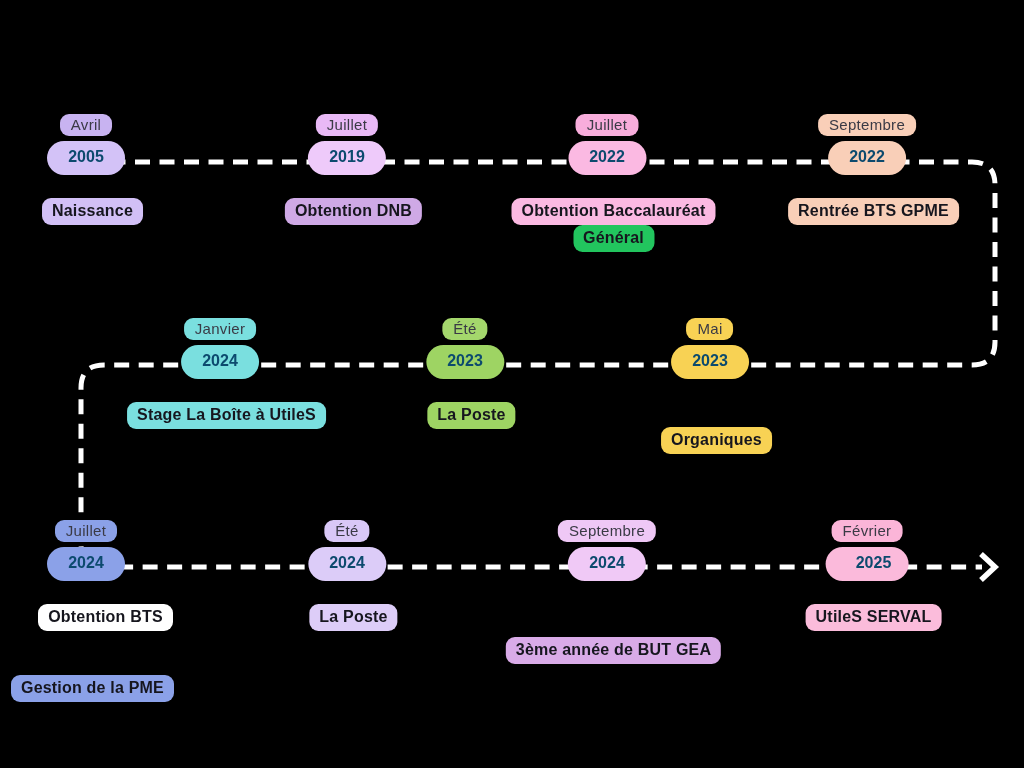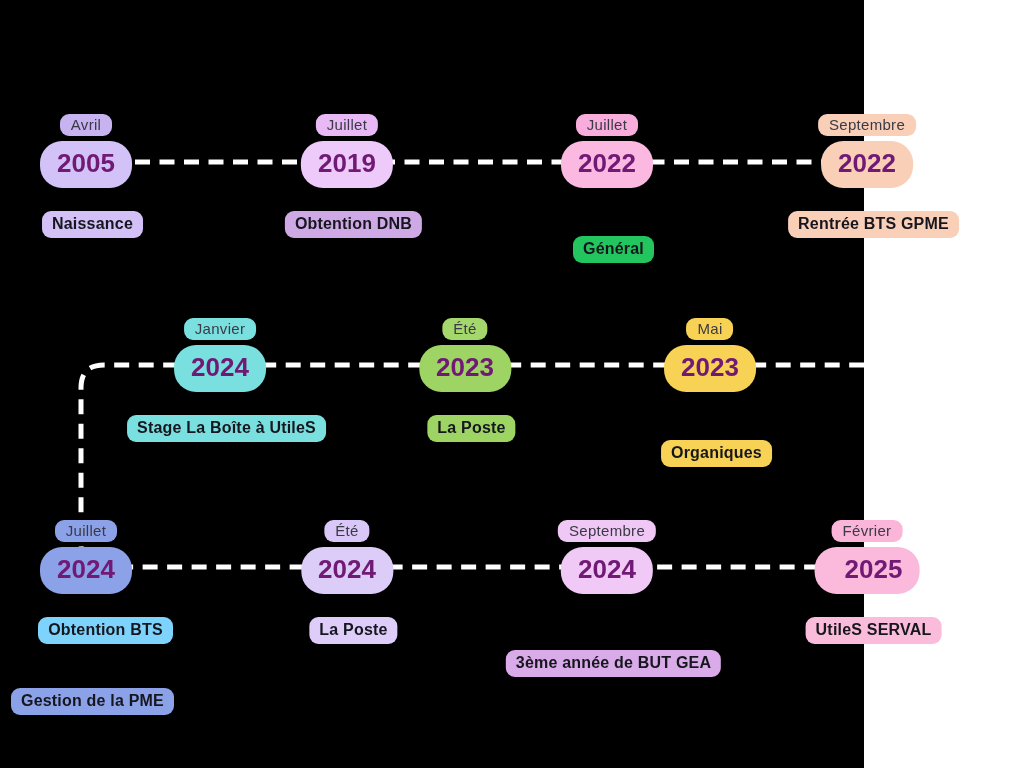--- a/index.html
+++ b/index.html
@@ -1,21 +1,21 @@
 <!DOCTYPE html>
 <html><head>
 <meta charset="utf-8">
 <style>
   * { margin: 0; padding: 0; box-sizing: border-box; }
   html, body { width: 1024px; height: 768px; overflow: hidden; }
   body { font-family: "Liberation Sans", sans-serif; }
 
   .canvas {
     position: relative;
-    width: 864px;
+    width: 1024px;
     height: 768px;
     background: #000000;
   }
 
   .connector-svg {
     position: absolute;
     left: 0; top: 0;
     width: 1024px; height: 768px;
     z-index: 0;
   }
@@ -34,23 +34,23 @@
     font-weight: 400;
     color: #3a3a45;
     padding: 2px 11px 3px 11px;
     border-radius: 9px;
     white-space: nowrap;
     letter-spacing: 0.3px;
   }
 
   .year-badge {
     margin-top: 5px;
-    font-size: 26px;
+    font-size: 16px;
     font-weight: 700;
-    color: #701a75;
+    color: #0c4a6e;
     padding: 7px 17px 9px 17px;
     border-radius: 22px;
     min-width: 78px;
     text-align: center;
     white-space: nowrap;
   }
 
   .event-label {
     margin-top: 23px;
     text-align: center;
@@ -92,21 +92,21 @@
     <div class="year-badge" style="background-color: rgb(238, 202, 250);">2019</div>
     <div class="event-label">
       <span class="line" style="background-color: rgb(207, 169, 230);">Obtention DNB</span>
     </div>
   </div>
 
   <div class="event" style="left:607px; top:114px;">
     <div class="month-badge" style="background-color: rgb(248, 173, 220);">Juillet</div>
     <div class="year-badge" style="background-color: rgb(251, 185, 226);">2022</div>
     <div class="event-label">
-      <br>
+      <span class="line" style="background-color: rgb(251, 185, 226);">Obtention Baccalauréat</span><br>
       <span class="line" style="background-color: #22c55e;">Général</span>
     </div>
   </div>
 
   <div class="event" style="left:867px; top:114px;">
     <div class="month-badge" style="background-color: rgb(249, 207, 184);">Septembre</div>
     <div class="year-badge" style="background-color: rgb(249, 207, 184);">2022</div>
     <div class="event-label">
       <span class="line" style="background-color: rgb(249, 207, 184);">Rentrée BTS GPME</span>
     </div>
@@ -134,21 +134,21 @@
     <div class="event-label">
       <br>
       <span class="line" style="background-color: rgb(248, 210, 84);">Organiques</span>
     </div>
   </div>
 
   <div class="event" style="left:86px; top:520px;">
     <div class="month-badge" style="background-color: rgb(139, 161, 232);">Juillet</div>
     <div class="year-badge" style="background-color: rgb(139, 161, 232);">2024</div>
     <div class="event-label">
-      <span class="line" style="background-color: #7dd3fc; margin-left: 26px;">Obtention BTS</span><br>
+      <span class="line" style="background-color: #ffffff; margin-left: 26px;">Obtention BTS</span><br>
       <span class="line" style="background-color: rgb(139, 161, 232); margin-top: 44px;">Gestion de la PME</span>
     </div>
   </div>
 
   <div class="event" style="left:347px; top:520px;">
     <div class="month-badge" style="background-color: rgb(217, 200, 247);">Été</div>
     <div class="year-badge" style="background-color: rgb(220, 204, 248);">2024</div>
     <div class="event-label">
       <span class="line" style="background-color: rgb(221, 205, 248);">La Poste</span>
     </div>

